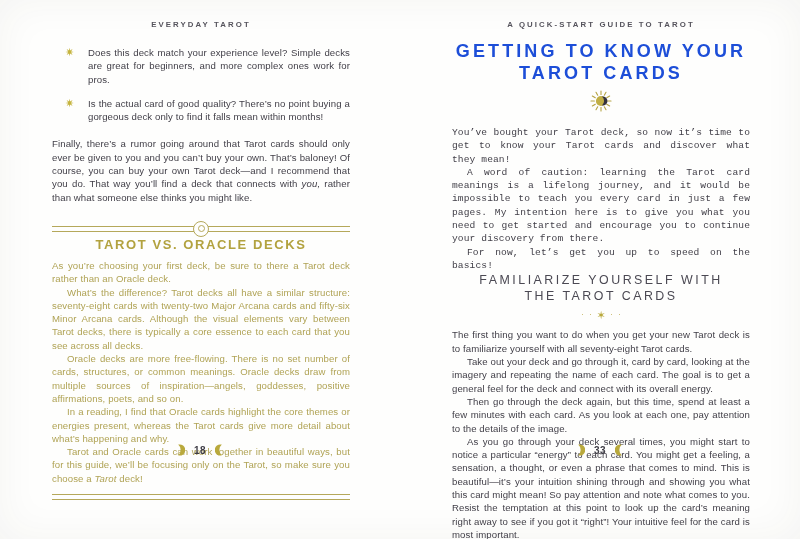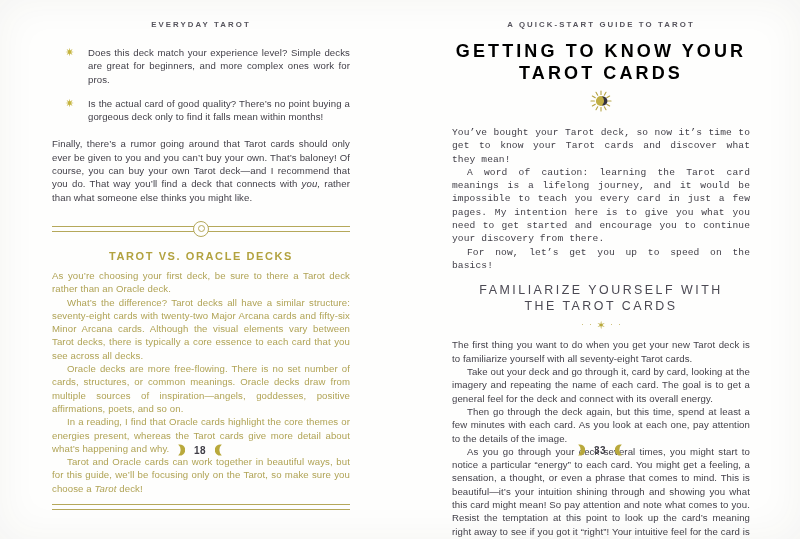--- a/index.html
+++ b/index.html
@@ -82,44 +82,43 @@
     border-radius: 50%;
   }
   .double-rule {
     margin-top: 9px;
     height: 6px;
     border-top: 1.5px solid #b5a85a;
     border-bottom: 1.5px solid #b5a85a;
   }
 
   .gold-heading {
-    margin-top: 13px;
-    text-align: center;
-    font-size: 11px;
+    text-align: center;
+    font-size: 13px;
     font-weight: 700;
     letter-spacing: 1.6px;
     color: #b2a23f;
   }
   .section-pars { margin-top: 7px; }
 
   
   .chapter-title {
     margin-top: 12px;
     text-align: center;
     font-size: 18px;
     line-height: 21.5px;
     font-weight: 700;
     letter-spacing: 3.1px;
-    color: #000000;
+    color: #1d4ed8;
   }
   .sun-wrap { margin-top: 6px; text-align: center; height: 24px; }
   .intro-pars { margin-top: 12px; font-family: Liberation Mono, monospace; }
 
   .sub-heading {
-    margin-top: 11px;
+    margin-top: 1px;
     text-align: center;
     font-size: 12.4px;
     line-height: 15.6px;
     font-weight: 500;
     letter-spacing: 2.5px;
     color: #4b4953;
   }
   .heading-ornament {
     margin-top: 3px;
     text-align: center;

